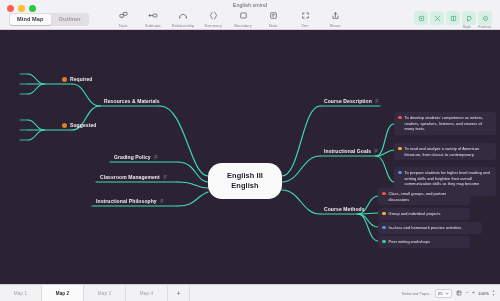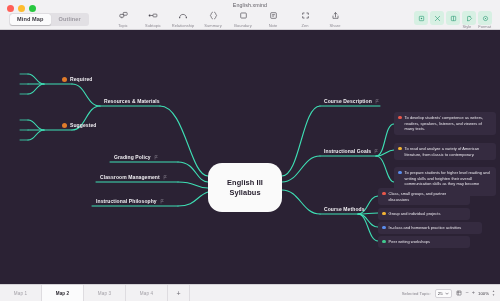--- a/index.html
+++ b/index.html
@@ -312,24 +312,24 @@
         <path d="M376 126 C386 126, 386 120, 394 120"></path>
         <path d="M376 126 C386 126, 386 152, 394 152"></path>
 
         <path d="M358 184 C368 184, 368 166, 378 166"></path>
         <path d="M358 184 C368 184, 368 183, 378 183"></path>
         <path d="M358 184 C368 184, 368 197, 378 197"></path>
         <path d="M358 184 C368 184, 368 211, 378 211"></path>
       </g>
     </svg>
 
-    <div class="central" style="left:208px; top:133px; width:74px; height:49px;">
+    <div class="central" style="left:208px; top:133px; width:74px; height:36px;">
       <span>
         <span>English III</span><br>
-        <span>Syllabus</span>
+        <span>English</span>
       </span>
     </div>
 
     <div class="node" style="left:104px; top:68px;">
       <span class="txt">Resources &amp; Materials</span>
     </div>
 
     <div class="node" style="left:114px; top:124px;">
       <span class="txt">Grading Policy</span>
       <span class="flagicon">

